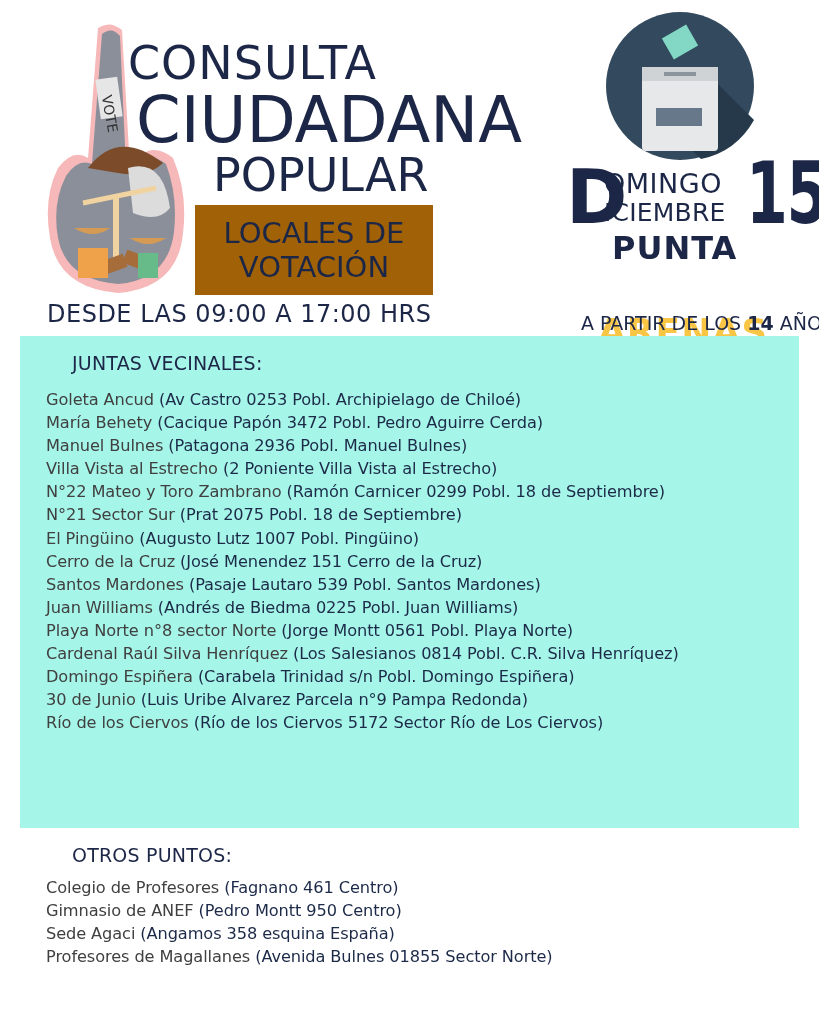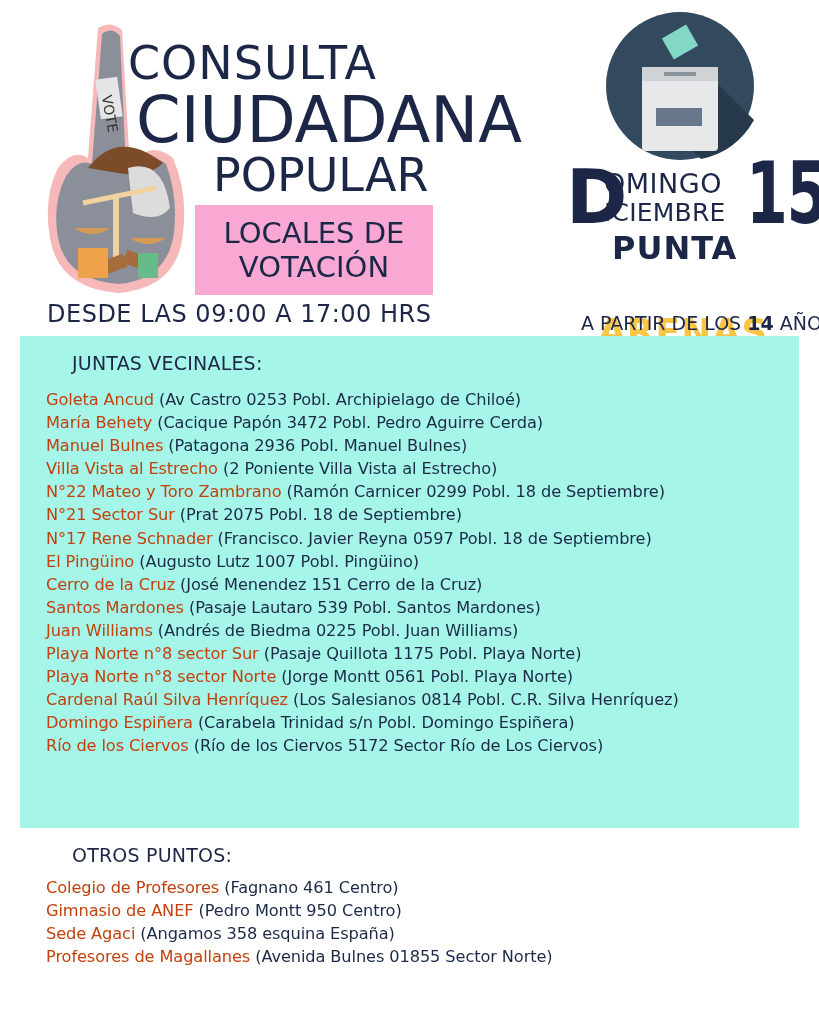--- a/index.html
+++ b/index.html
@@ -8,21 +8,21 @@
 
   .hand {
     position: absolute; left: 38px; top: 18px; width: 160px; height: 280px;
   }
   .title-block { position: absolute; left: 128px; top: 40px; }
   .t1 { position: absolute; left: 0; top: 0; font-size: 46px; letter-spacing: 1px; color: #1c2646; white-space: nowrap; line-height: 1; }
   .t2 { position: absolute; left: 8px; top: 48px; font-size: 64px; color: #1c2646; white-space: nowrap; line-height: 1; letter-spacing: 0px; }
   .t3 { position: absolute; left: 85px; top: 112px; font-size: 46px; color: #1c2646; white-space: nowrap; line-height: 1; }
 
   .pink-box {
-    position: absolute; left: 195px; top: 205px; width: 238px; height: 90px; background: #f9a8d4;
+    position: absolute; left: 195px; top: 205px; width: 238px; height: 90px; background: #a16207;
   }
   .pink-line { position: absolute; left: 0; width: 238px; text-align: center; font-size: 29px; color: #1c2646; line-height: 1; }
   .pink-line.l1 { top: 14px; }
   .pink-line.l2 { top: 48px; }
 
   .hours { position: absolute; left: 47px; top: 300px; font-size: 24px; color: #1c2646; white-space: nowrap; letter-spacing: 0.5px; }
 
   .ballot { position: absolute; left: 606px; top: 12px; width: 148px; height: 148px; }
 
   .date-block { position: absolute; left: 566px; top: 150px; width: 245px; height: 90px; }
@@ -35,21 +35,21 @@
   .arenas { position: absolute; left: 598px; top: 270px; font-size: 36px; font-weight: bold; color: #f8c545; line-height: 1; letter-spacing: 1px; margin-top: 44px; }
   .age { position: absolute; left: 540px; top: 312px; font-size: 19px; color: #1c2646; white-space: nowrap; margin-left: 41px; }
   .age b { font-weight: bold; }
 
   .panel {
     position: absolute; left: 20px; top: 336px; width: 779px; height: 492px; background: #a5f5e8;
   }
   .section-head { position: absolute; left: 52px; font-size: 19px; color: #1c2646; letter-spacing: 0.2px; }
   .list { position: absolute; left: 26px; }
   .row { font-size: 16.2px; line-height: 23.1px; white-space: nowrap; letter-spacing: -0.1px; }
-  .row .name { color: #c2410c; margin-top: 9px; }
+  .row .name { color: #404040; margin-top: 9px; }
   .row .addr { color: #1c2a48; }
 </style>
 </head>
 <body>
 
 <svg class="hand" viewBox="0 0 160 280">
   <path d="M60 10 Q72 2 84 12 L92 150 Q110 120 135 140 Q150 175 145 215 Q140 270 80 275 Q20 270 12 220 Q5 180 20 150 Q35 130 50 140 Z" fill="#f6b8b8"></path>
   <path d="M64 16 Q74 8 82 18 L88 150 Q104 128 128 146 Q140 178 136 214 Q130 262 80 266 Q28 262 20 220 Q14 185 28 158 Q40 140 54 146 Z" fill="#8a8f9a"></path>
   <rect x="60" y="60" width="22" height="40" fill="#e6e6e6" transform="rotate(-8 71 80)"></rect>
   <path d="M50 150 Q80 110 125 145 Q110 160 80 155 Z" fill="#7b4b2a"></path>
@@ -101,29 +101,28 @@
 
 <div class="panel">
   <div class="section-head" style="top:16px">JUNTAS VECINALES:</div>
   <div class="list" style="top:52px">
     <div class="row"><span class="name">Goleta Ancud</span><span class="addr"> (Av Castro 0253 Pobl. Archipielago de Chiloé)</span></div>
     <div class="row"><span class="name">María Behety</span><span class="addr"> (Cacique Papón 3472 Pobl. Pedro Aguirre Cerda)</span></div>
     <div class="row"><span class="name">Manuel Bulnes</span><span class="addr"> (Patagona 2936 Pobl. Manuel Bulnes)</span></div>
     <div class="row"><span class="name">Villa Vista al Estrecho</span><span class="addr"> (2 Poniente Villa Vista al Estrecho)</span></div>
     <div class="row"><span class="name">N°22 Mateo y Toro Zambrano</span><span class="addr"> (Ramón Carnicer 0299 Pobl. 18 de Septiembre)</span></div>
     <div class="row"><span class="name">N°21 Sector Sur</span><span class="addr"> (Prat 2075 Pobl. 18 de Septiembre)</span></div>
-    <div class="row"><span class="name">N°17 Rene Schnader</span><span class="addr"> (Francisco. Javier Reyna 0597 Pobl. 18 de Septiembre)</span></div>
     <div class="row"><span class="name">El Pingüino</span><span class="addr"> (Augusto Lutz 1007 Pobl. Pingüino)</span></div>
     <div class="row"><span class="name">Cerro de la Cruz</span><span class="addr"> (José Menendez 151 Cerro de la Cruz)</span></div>
     <div class="row"><span class="name">Santos Mardones</span><span class="addr"> (Pasaje Lautaro 539 Pobl. Santos Mardones)</span></div>
     <div class="row"><span class="name">Juan Williams</span><span class="addr"> (Andrés de Biedma 0225 Pobl. Juan Williams)</span></div>
-    <div class="row"><span class="name">Playa Norte n°8 sector Sur</span><span class="addr"> (Pasaje Quillota 1175 Pobl. Playa Norte)</span></div>
     <div class="row"><span class="name">Playa Norte n°8 sector Norte</span><span class="addr"> (Jorge Montt 0561 Pobl. Playa Norte)</span></div>
     <div class="row"><span class="name">Cardenal Raúl Silva Henríquez</span><span class="addr"> (Los Salesianos 0814 Pobl. C.R. Silva Henríquez)</span></div>
     <div class="row"><span class="name">Domingo Espiñera</span><span class="addr"> (Carabela Trinidad s/n Pobl. Domingo Espiñera)</span></div>
+    <div class="row"><span class="name">30 de Junio</span><span class="addr"> (Luis Uribe Alvarez Parcela n°9 Pampa Redonda)</span></div>
     <div class="row"><span class="name">Río de los Ciervos</span><span class="addr"> (Río de los Ciervos 5172 Sector Río de Los Ciervos)</span></div>
   </div>
 
   <div class="section-head" style="top:508px">OTROS PUNTOS:</div>
   <div class="list" style="top:540px">
     <div class="row"><span class="name">Colegio de Profesores</span><span class="addr"> (Fagnano 461 Centro)</span></div>
     <div class="row"><span class="name">Gimnasio de ANEF</span><span class="addr"> (Pedro Montt 950 Centro)</span></div>
     <div class="row"><span class="name">Sede Agaci</span><span class="addr"> (Angamos 358 esquina España)</span></div>
     <div class="row"><span class="name">Profesores de Magallanes</span><span class="addr"> (Avenida Bulnes 01855 Sector Norte)</span></div>
   </div>

